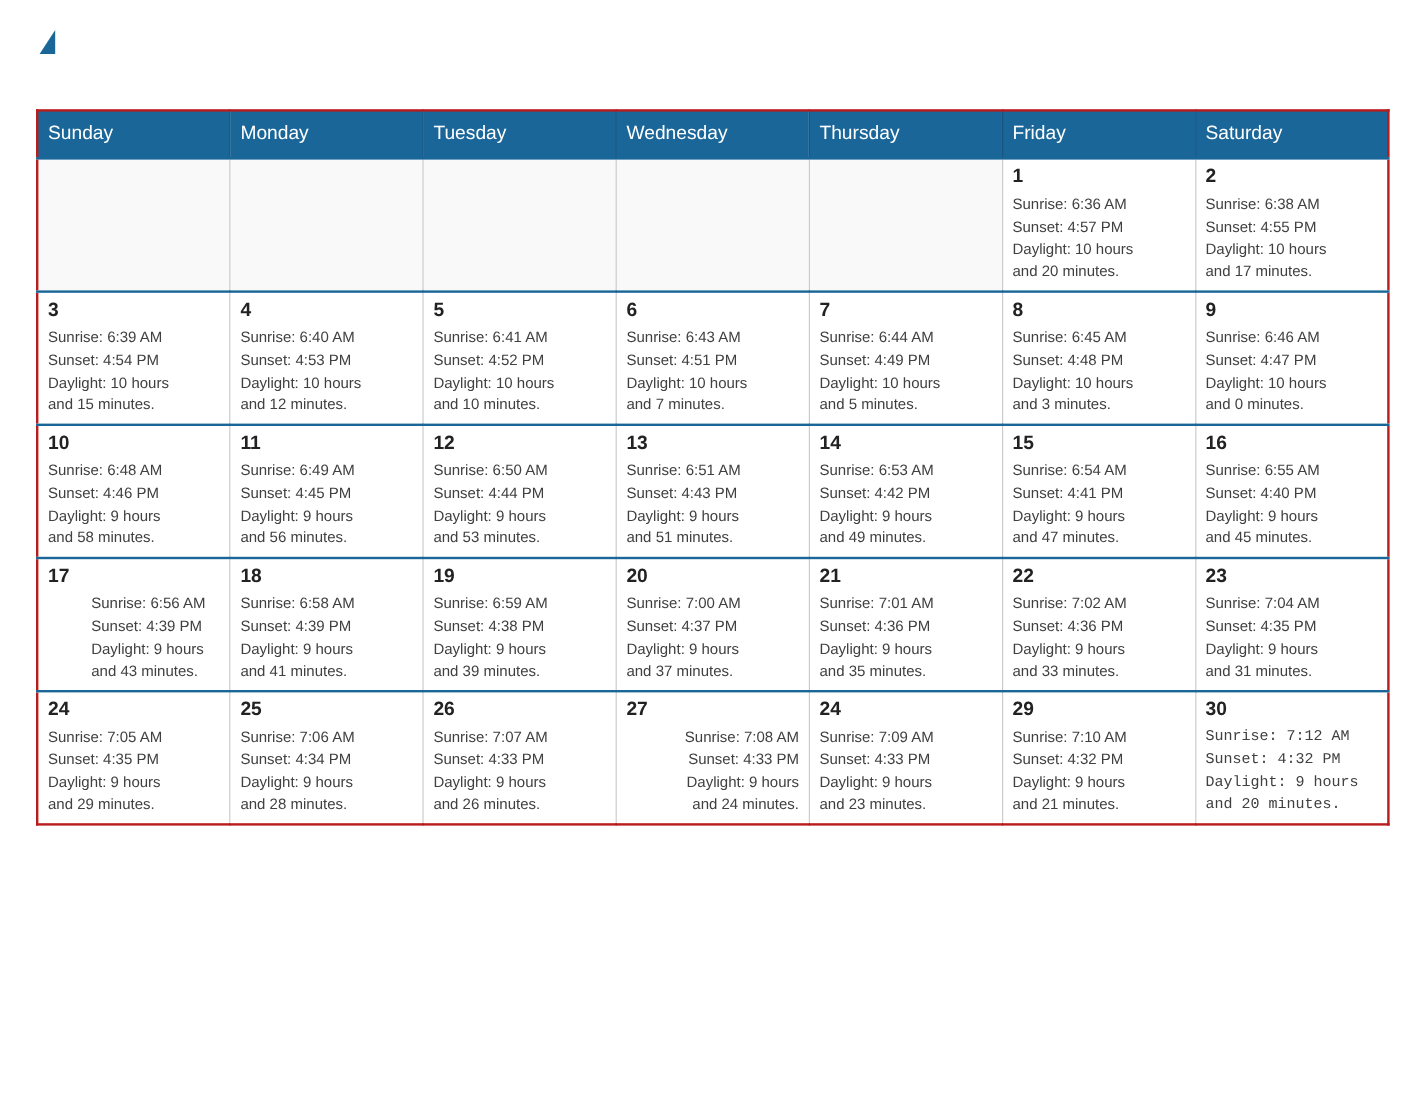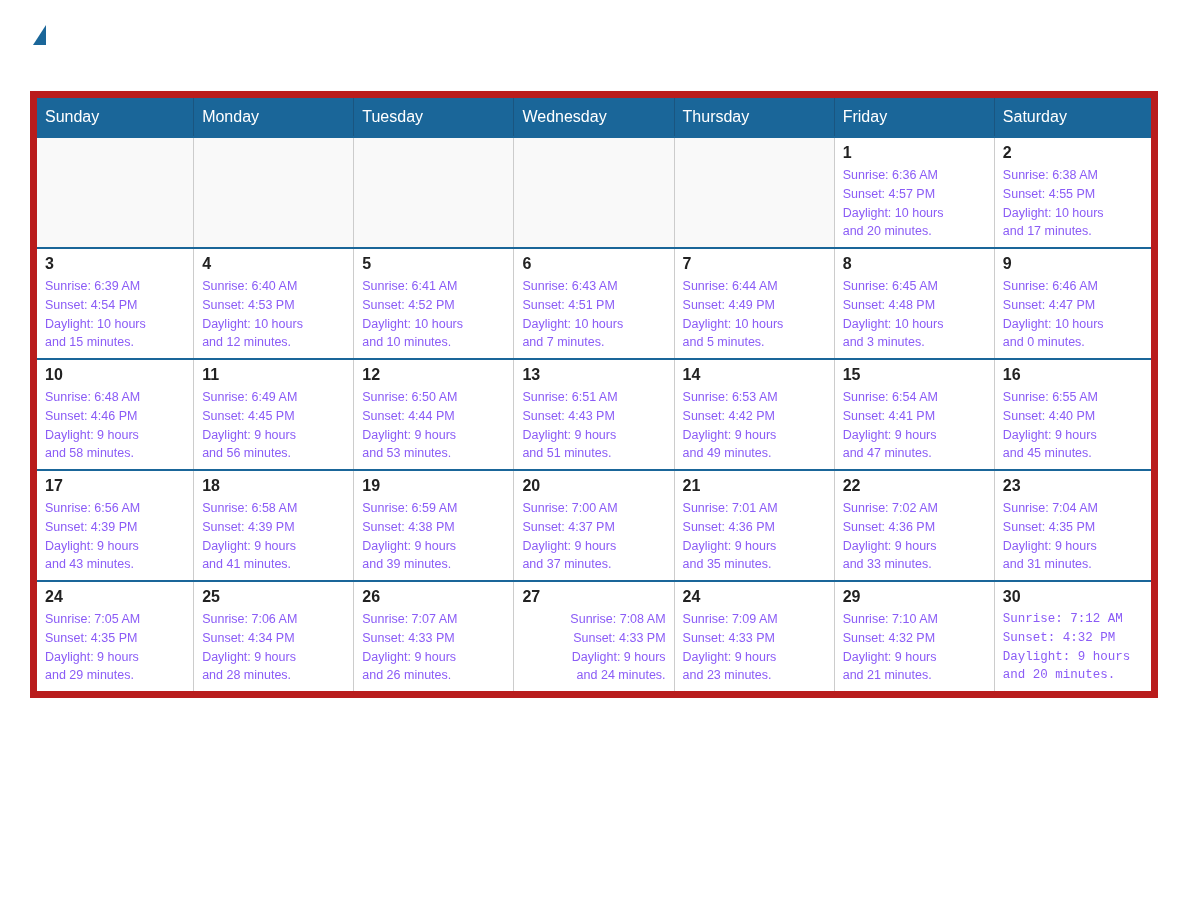--- a/index.html
+++ b/index.html
@@ -49,21 +49,21 @@
     }
     .title-block h2 {
       font-size: 22px;
       font-weight: normal;
       color: #555;
       margin-top: 4px;
     }
     .calendar {
       width: 100%;
       border-collapse: collapse;
-      border: 7px solid #b91c1c;
+      border: 2px solid #b91c1c;
     }
     .calendar th {
       background-color: #1a6699;
       color: #fff;
       padding: 10px 8px;
       font-size: 16px;
       font-weight: normal;
       text-align: left;
       border: 1px solid #1a5580;
     }
@@ -79,21 +79,21 @@
     }
     .day-number {
       font-size: 16px;
       font-weight: bold;
       color: #222;
       margin-bottom: 4px;
       display: block;
     }
     .day-info {
       font-size: 12.5px;
-      color: #8b5cf6;
+      color: #404040;
       line-height: 1.5;
     }
     .empty-cell {
       background: #f9f9f9;
     }
     tr { border-bottom: 2px solid #1a6699; }
     .calendar tbody tr:last-child { border-bottom: none; padding-left: 12px; }
   </style>
 </head>
 <body>
@@ -251,21 +251,21 @@
           <span class="day-number">16</span>
           <div class="day-info" style="white-space: pre-line;">Sunrise: 6:55 AM
 Sunset: 4:40 PM
 Daylight: 9 hours
 and 45 minutes.</div>
         </td>
       </tr>
       <tr>
         <td>
           <span class="day-number">17</span>
-          <div class="day-info" style="white-space: pre-line;">Sunrise: 6:56 AM
+          <div class="day-info" style="white-space: pre-line; margin-left: 36px;">Sunrise: 6:56 AM
 Sunset: 4:39 PM
 Daylight: 9 hours
 and 43 minutes.</div>
         </td>
         <td>
           <span class="day-number">18</span>
           <div class="day-info" style="white-space: pre-line;">Sunrise: 6:58 AM
 Sunset: 4:39 PM
 Daylight: 9 hours
 and 41 minutes.</div>

